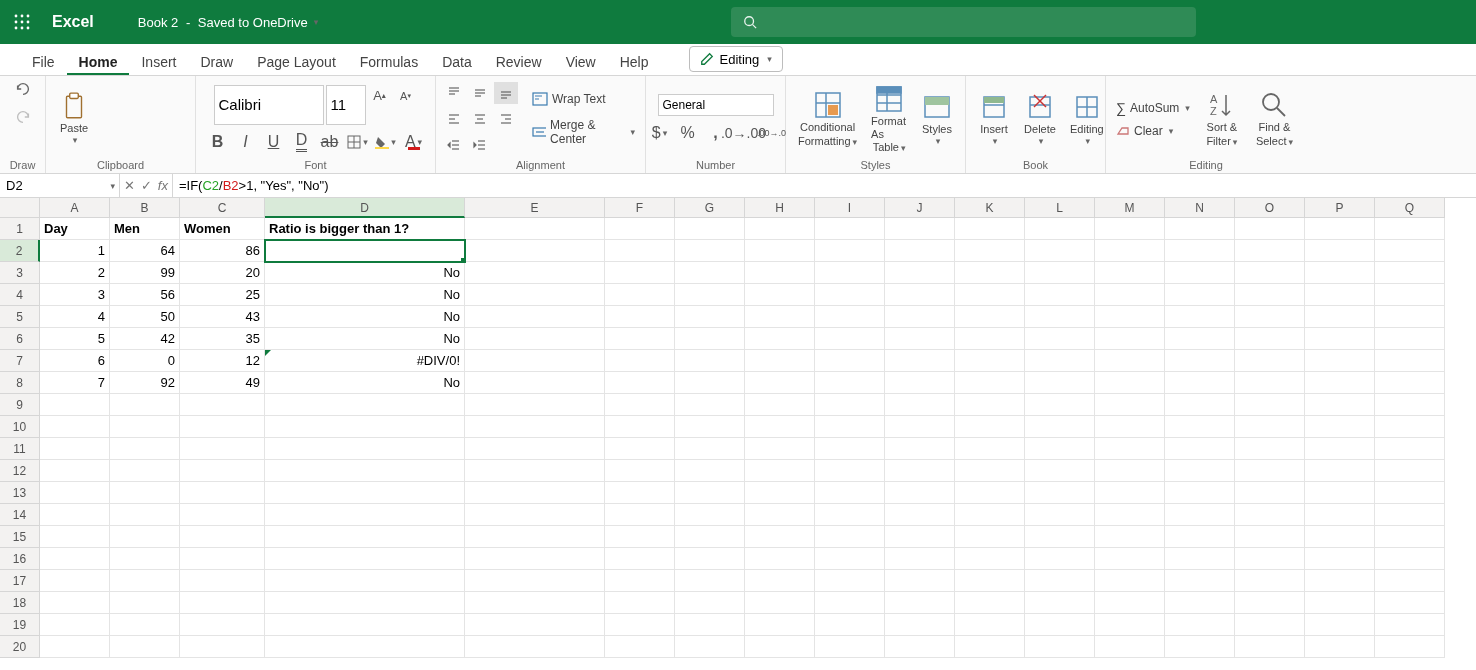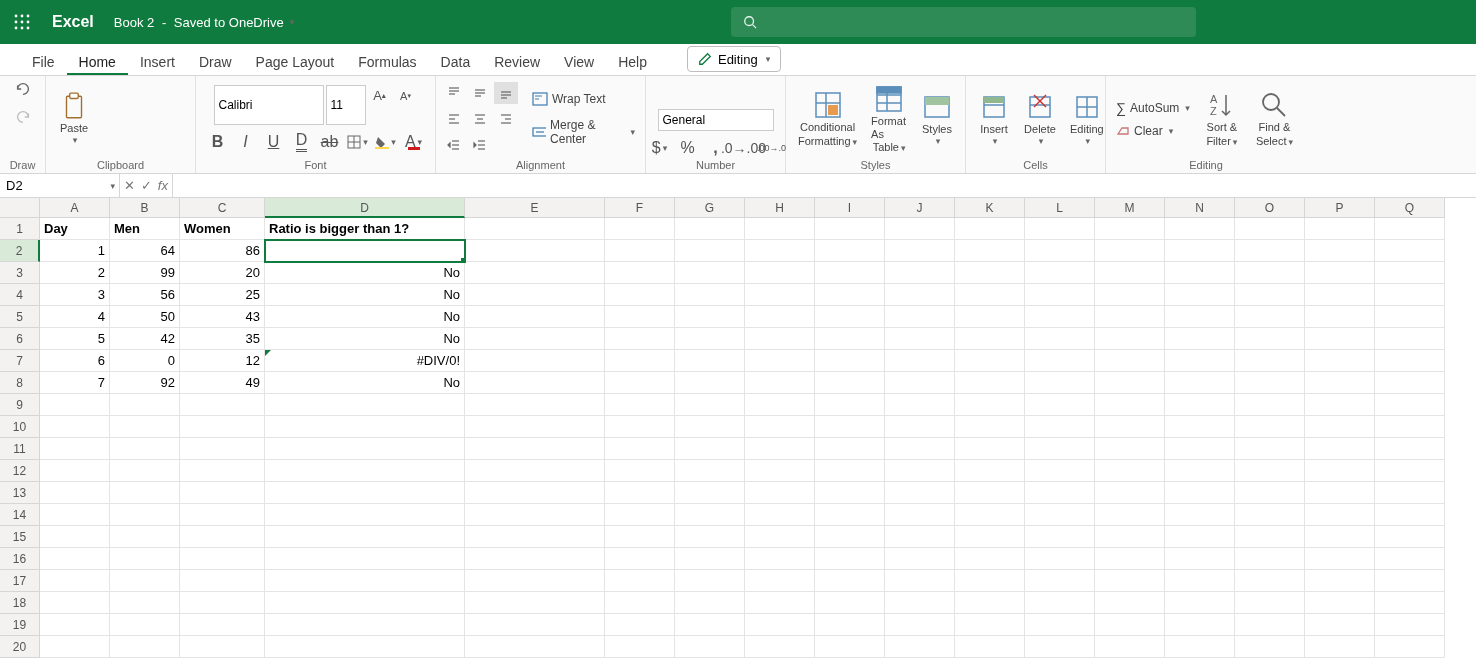--- a/index.html
+++ b/index.html
@@ -3,42 +3,42 @@
 <meta charset="utf-8">
 <style>
 * { margin: 0; padding: 0; box-sizing: border-box; font-family: "Segoe UI", Arial, sans-serif; }
 body { width: 1476px; height: 670px; overflow: hidden; background: #fff; }
 
 
 .header { background: #0f7b3e; height: 44px; display: flex; align-items: center; color: #fff; }
 .app-launcher { width: 44px; height: 44px; display: flex; align-items: center; justify-content: center; cursor: pointer; }
 .app-launcher svg { fill: #fff; }
 .app-name { font-size: 16px; font-weight: 600; margin-left: 8px; margin-right: 20px; }
-.doc-name { font-size: 13px; display: flex; align-items: center; gap: 4px; }
+.doc-name { font-size: 13px; display: flex; align-items: center; gap: 4px; margin-left: 24px; }
 .search-box { margin-left: auto; margin-right: 280px; background: #2f8b56; height: 30px; width: 465px; border-radius: 4px; display: flex; align-items: center; padding: 0 12px; gap: 10px; }
 .search-box input { background: transparent; border: none; outline: none; color: #eaf4ee; font-size: 13px; flex: 1; }
 .search-box input::placeholder { color: #eaf4ee; }
 
 
 .tabs-row { height: 32px; display: flex; align-items: flex-end; padding-left: 20px; gap: 0; border-bottom: 1px solid #d6d6d6; background: #fff; }
 .tab { padding: 6px 12px 5px; font-size: 14px; color: #444; cursor: pointer; }
-.tab.active { font-weight: 400; border-bottom: 2px solid #0f7b3e; color: #222; padding-bottom: 3px; }
+.tab.active { font-weight: 700; border-bottom: 2px solid #0f7b3e; color: #222; padding-bottom: 3px; }
 .editing-btn { margin-left: 28px; border: 1px solid #bdbdbd; border-radius: 4px; height: 26px; padding: 0 10px; display: flex; align-items: center; gap: 6px; font-size: 13px; cursor: pointer; margin-bottom: 3px; }
 .editing-btn svg { stroke: #0f7b3e; }
 
 
 .ribbon { height: 98px; display: flex; border-bottom: 1px solid #d6d6d6; background: #fafafa; }
 .rgroup { display: flex; flex-direction: column; border-right: 1px solid #e1e1e1; padding: 2px 6px 0; }
 .rgroup-body { flex: 1; display: flex; align-items: center; }
 .rgroup-label { text-align: center; font-size: 11px; color: #666; padding-bottom: 2px; }
 .vbtn { display: flex; flex-direction: column; align-items: center; justify-content: center; font-size: 11px; color: #444; padding: 2px 6px; cursor: pointer; line-height: 1.2; }
 .hbtn { display: flex; align-items: center; gap: 4px; font-size: 12px; color: #444; padding: 2px 4px; cursor: pointer; }
 .iconbtn { width: 24px; height: 22px; display: flex; align-items: center; justify-content: center; cursor: pointer; color: #555; }
 .icon-row { display: flex; gap: 2px; }
-.font-input { height: 40px; border: 1px solid #ccc; font-size: 12px; padding: 0 4px; background: #fff; }
+.font-input { height: 40px; border: 1px solid #ccc; font-size: 15px; padding: 0 4px; background: #fff; }
 .font-name { width: 110px; }
 .font-size { width: 40px; }
 .num-input { height: 22px; border: 1px solid #ccc; font-size: 12px; padding: 0 4px; width: 116px; background: #fff; }
 .chev { font-size: 9px; color: #666; margin-left: 2px; }
 .icon-img { width: 32px; height: 32px; }
 .col { display: flex; flex-direction: column; gap: 2px; }
 
 
 .fbar-row { height: 24px; display: flex; align-items: stretch; border-bottom: 1px solid #d6d6d6; }
 .name-box { width: 120px; border-right: 1px solid #d6d6d6; display: flex; align-items: center; padding: 0 6px; font-size: 13px; position: relative; }
@@ -286,21 +286,21 @@
             </svg>
             <span>Merge &amp; Center</span>
             <span class="chev">▾</span>
           </div>
       </div>
     </div>
     <div class="rgroup-label">Alignment</div>
   </div>
 
   <div class="rgroup" style="width:140px">
-    <div class="rgroup-body col" style="gap:6px;align-items:center;justify-content:flex-end">
+    <div class="rgroup-body col" style="gap:6px;align-items:center;justify-content:center">
       <input class="num-input" value="General" style="">
       <div class="icon-row" style="gap:4px">
         <div class="iconbtn">$<span class="chev">▾</span></div>
         <div class="iconbtn">%</div>
         <div class="iconbtn">
             <b>,</b>
           </div>
         <div class="iconbtn" style="font-size:14px">.0→.00</div>
         <div class="iconbtn" style="font-size:9px">.00→.0</div>
       </div>
@@ -367,21 +367,21 @@
       <div class="vbtn">
           <svg class="icon-img" viewBox="0 0 32 32" fill="none" stroke="#5b8fba" stroke-width="1.5">
             <rect x="6" y="6" width="20" height="20"></rect>
             <line x1="6" y1="16" x2="26" y2="16"></line>
             <line x1="16" y1="6" x2="16" y2="26"></line>
           </svg>
           <span>Editing</span>
           <span class="chev">▾</span>
         </div>
     </div>
-    <div class="rgroup-label">Cells</div>
+    <div class="rgroup-label">Book</div>
   </div>
 
   <div class="rgroup" style="width:200px;border-right:none">
     <div class="rgroup-body" style="gap:6px">
       <div class="col" style="gap:4px">
         <div class="hbtn">
             <span style="font-size:14px">∑</span>
             <span>AutoSum</span>
             <span class="chev">▾</span>
           </div>
@@ -417,20 +417,27 @@
 
 <div class="fbar-row">
   <div class="name-box">
     <span>D2</span>
     <span class="chev2">▾</span>
   </div>
   <div class="fbar-btns">
     <span>✕</span>
     <span>✓</span>
     <span class="fx">fx</span>
+  </div>
+  <div class="formula-bar">
+    <span>=IF(</span>
+      <span class="fref-c">C2</span>
+      <span>/</span>
+      <span class="fref-b">B2</span>
+      <span>&gt;1, "Yes", "No")</span>
   </div>
 </div>
 
 <div>
   <div style="display:flex">
     <div class="corner"></div>
     <div class="col-headers" id="col-headers">
         <div class="ch" style="width: 70px;">A</div>
         <div class="ch" style="width: 70px;">B</div>
         <div class="ch" style="width: 85px;">C</div>

